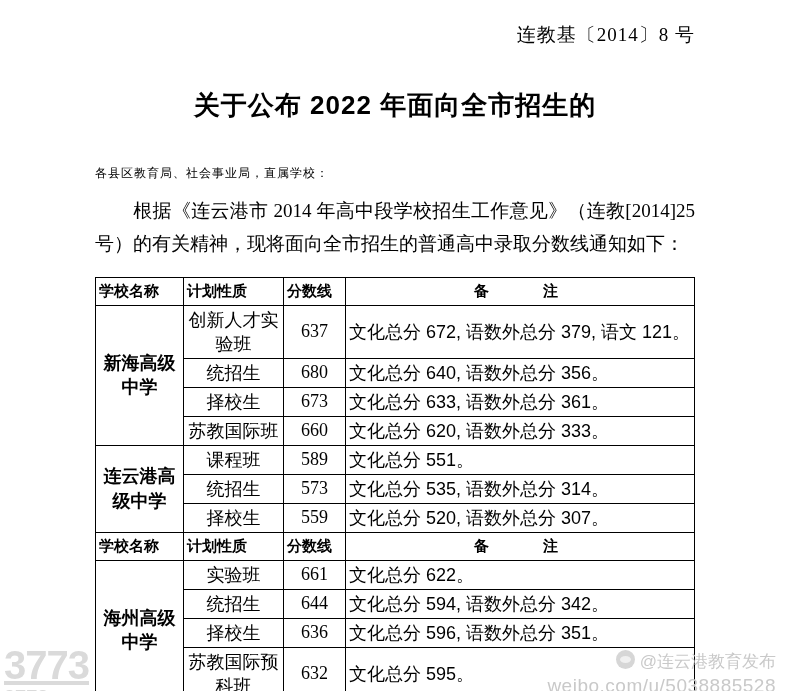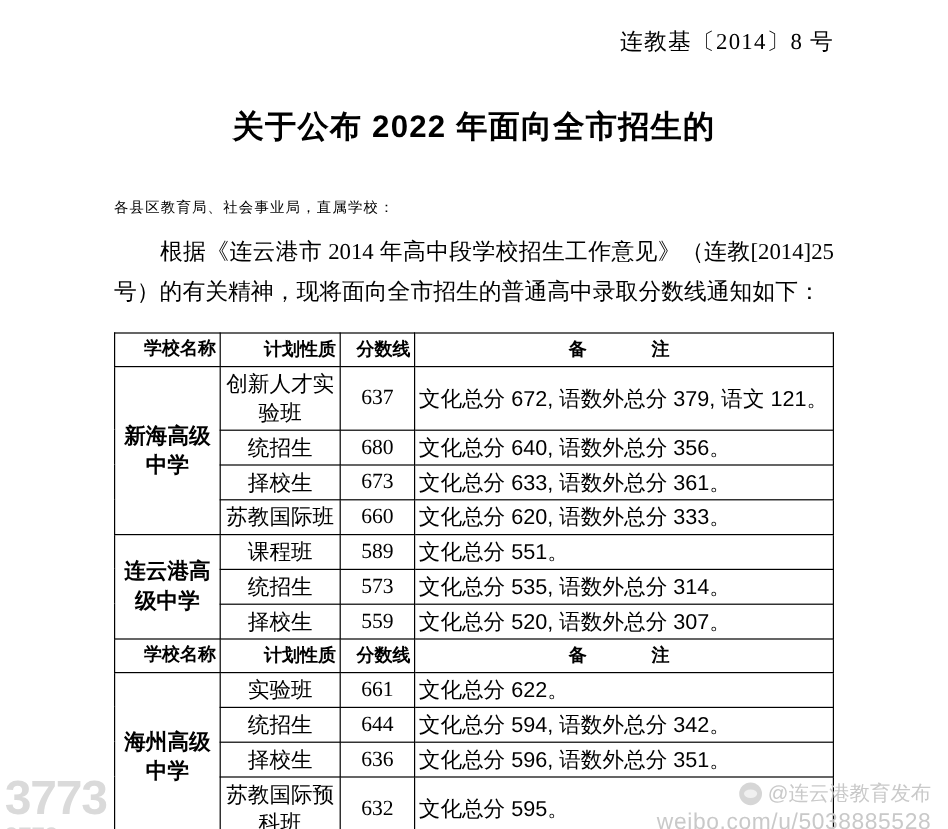--- a/index.html
+++ b/index.html
@@ -89,21 +89,21 @@
   }
   td.c-note {
     text-align: left;
     padding-left: 6px;
     font-size: 12px;
     font-family: "Liberation Sans", "DejaVu Sans", sans-serif;
     margin-top: 48px;
   }
   tr.header-row td {
     font-weight: bold;
-    text-align: right;
+    text-align: left;
     font-size: 15px;
     height: 28px;
   }
   tr.header-row td.c-note {
     text-align: center;
     letter-spacing: 8px;
     font-family: "Liberation Serif", "DejaVu Serif", serif;
     font-size: 15px;
   }
   
@@ -115,40 +115,40 @@
     font-weight: bold;
     color: #d8d8d8;
     line-height: 1;
     pointer-events: none;
   }
   .wm-3773 .big {
     font-size: 40px;
     display: block;
     letter-spacing: -1px;
     color: #dadada;
+    text-decoration: underline;
   }
   .wm-3773 .small {
     font-size: 20px;
     display: block;
     margin-top: 2px;
     color: #dadada;
   }
   .wm-weibo {
     position: absolute;
     right: 14px;
     bottom: 16px;
     text-align: right;
     color: #cfcfcf;
     pointer-events: none;
     font-family: "Liberation Sans", "DejaVu Sans", sans-serif;
   }
   .wm-weibo .line1 {
     font-size: 17px;
     display: flex;
-    align-items: center;
     justify-content: flex-end;
     gap: 5px;
     color: #c9c9c9;
   }
   .wm-weibo .line2 {
     font-size: 19px;
     margin-top: 2px;
     color: #c9c9c9;
     letter-spacing: 0.5px;
   }

